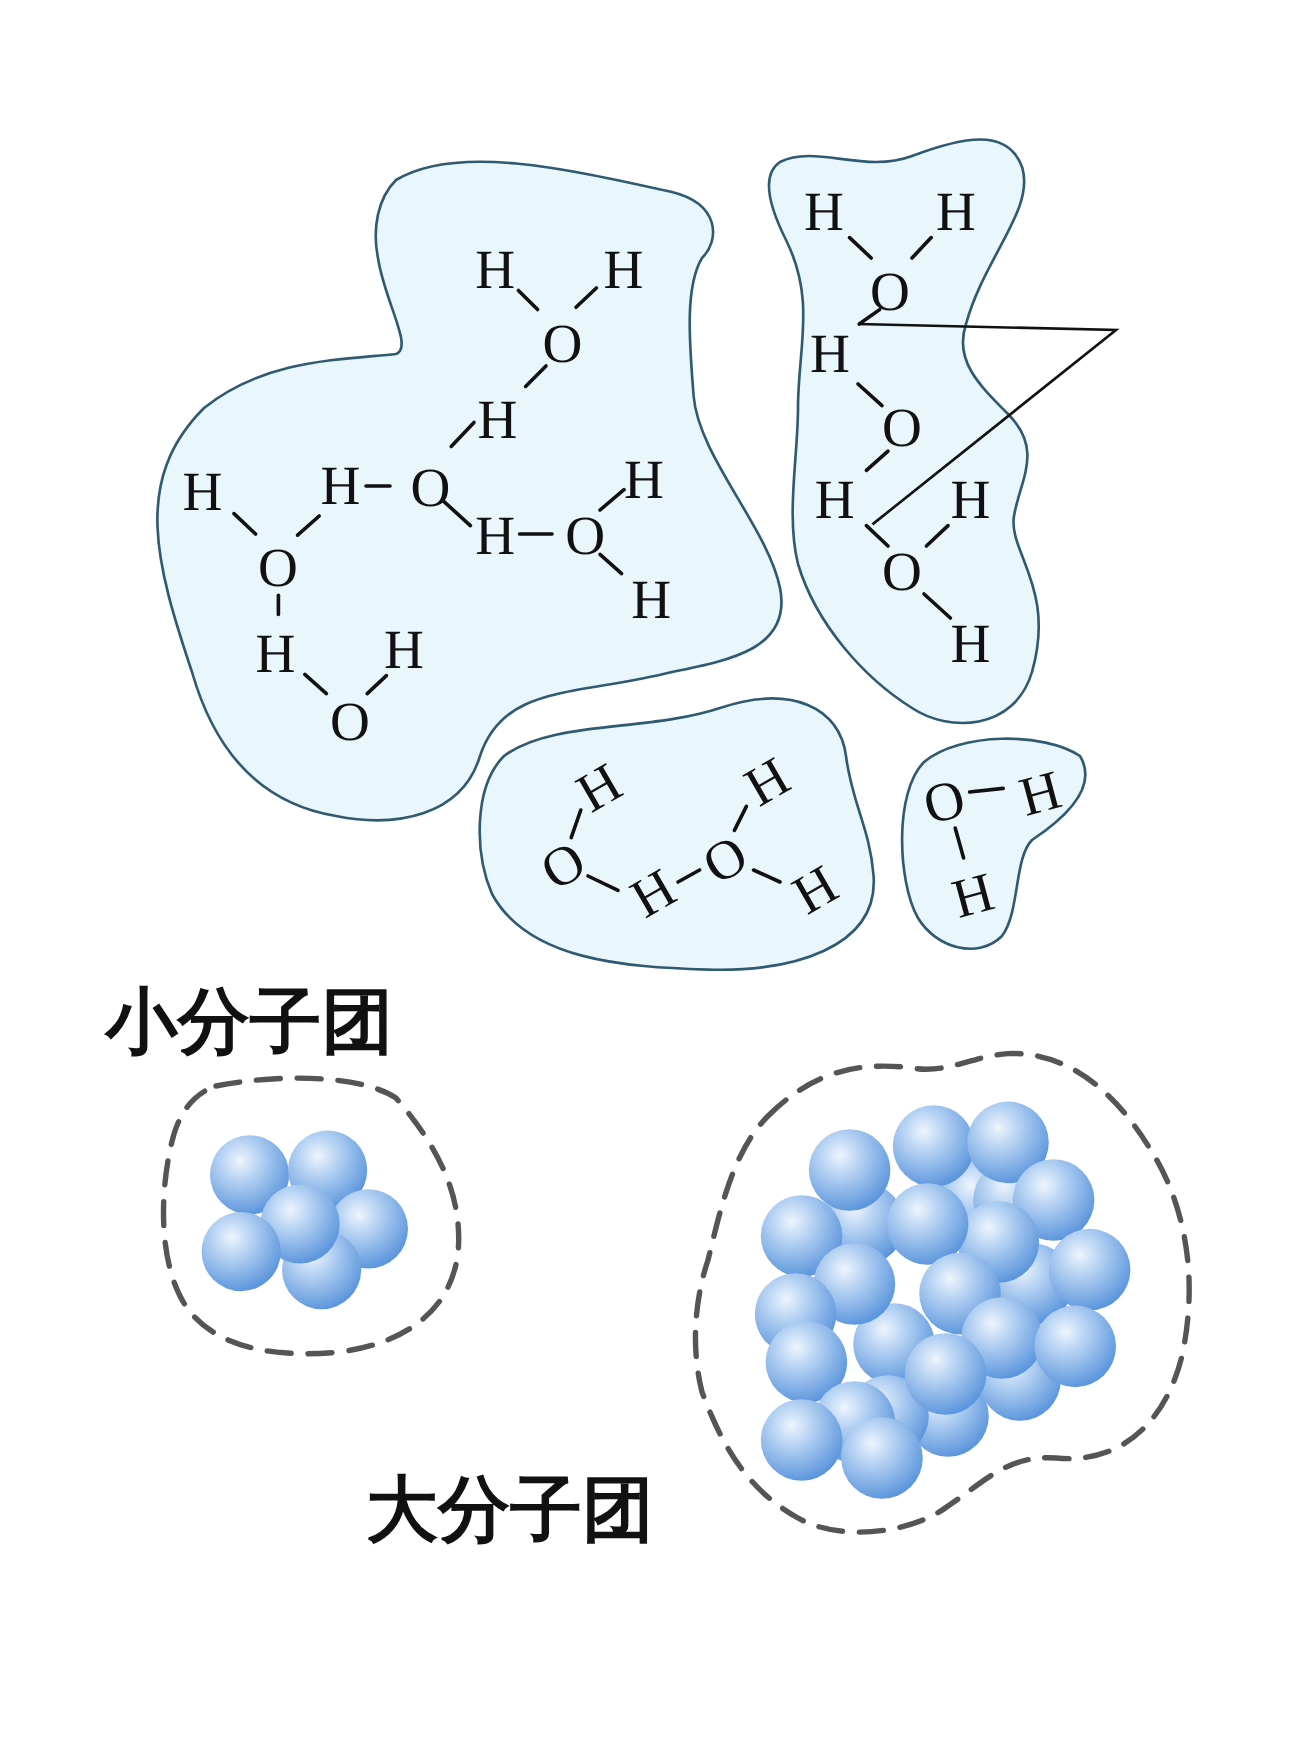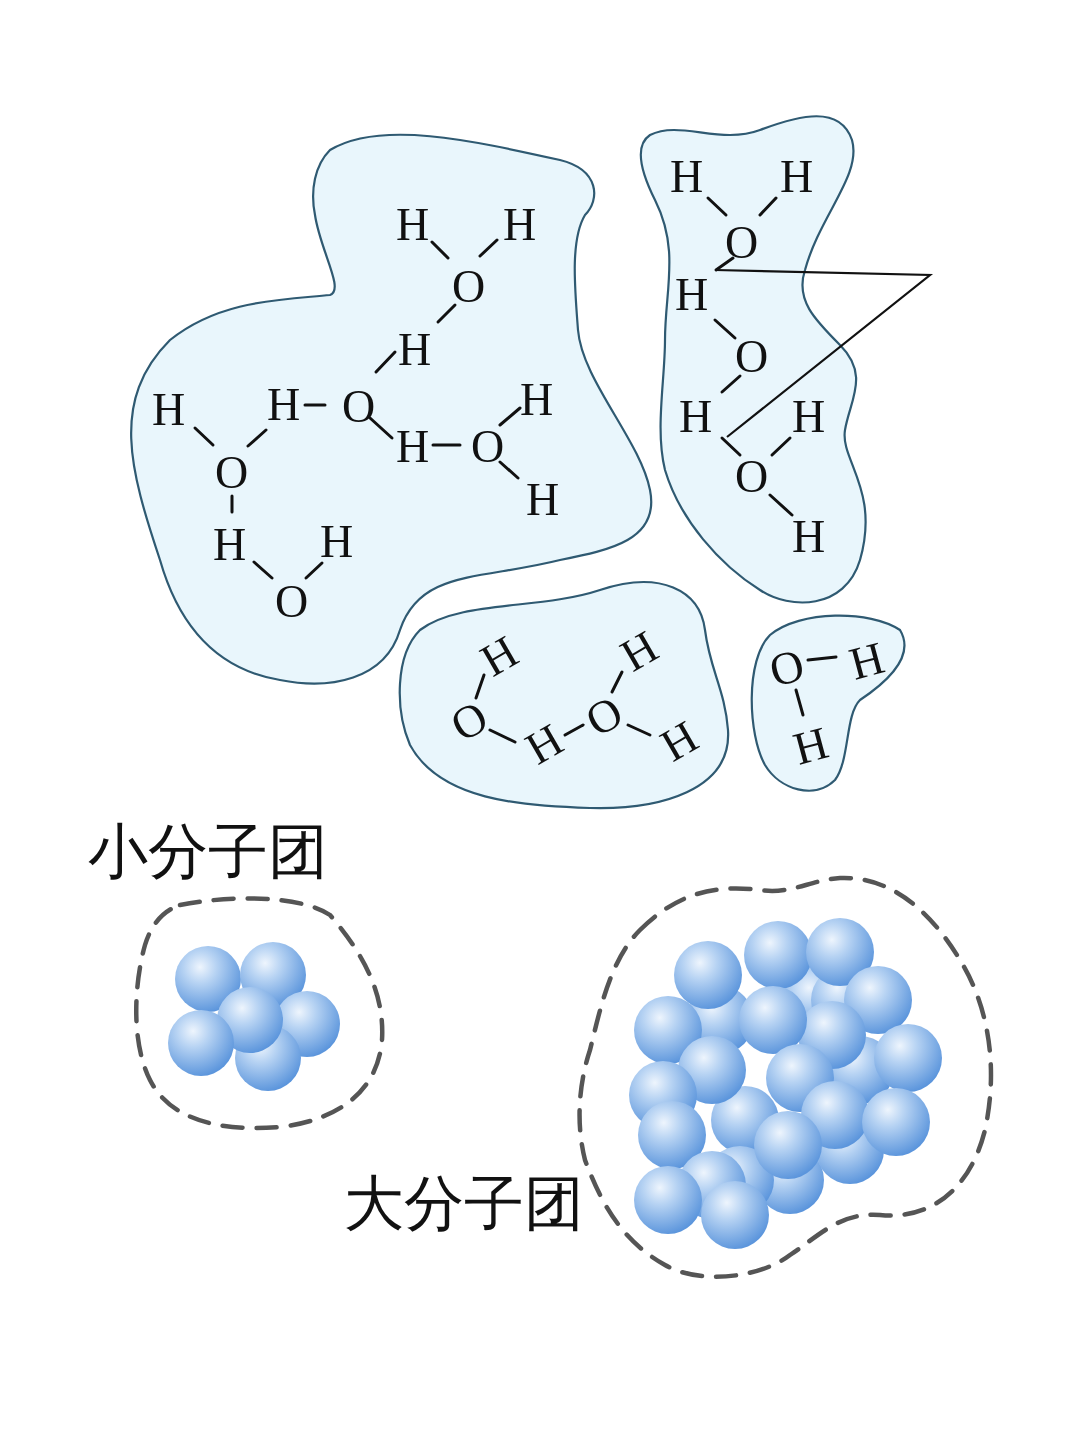--- a/index.html
+++ b/index.html
@@ -2,21 +2,21 @@
 <html><head>
 <meta charset="utf-8">
 <style>
   html,body{margin:0;padding:0;background:#ffffff;}
   body{width:1080px;height:1448px;position:relative;overflow:hidden;font-family:"DejaVu Serif",serif;}
   svg{position:absolute;left:0;top:0;}
   .atom{font-family:"Liberation Serif","DejaVu Serif",serif;font-size:46px;fill:#111;}
   .bond{stroke:#111;stroke-width:3;stroke-linecap:round;}
   .blob{fill:#e9f6fc;stroke:#2f5a72;stroke-width:2.2;}
   .dash{fill:none;stroke:#555;stroke-width:4.5;stroke-dasharray:20 14;stroke-linecap:round;}
-  .label{position:absolute;font-family:"DejaVu Sans",sans-serif;font-size:60px;color:#111;letter-spacing:0px;}
+  .label{position:absolute;font-family:"DejaVu Sans",sans-serif;font-size:60px;color:#111;letter-spacing:0px;font-weight:bold;}
 </style>
 </head>
 <body>
 
 <svg width="1080" height="1448" viewBox="0 0 1080 1448">
   <defs>
     <radialGradient id="sph" cx="38%" cy="32%" r="70%">
       <stop offset="0%" stop-color="#eef5fd"></stop>
       <stop offset="35%" stop-color="#b7d3f3"></stop>
       <stop offset="100%" stop-color="#5b95dc"></stop>
@@ -174,13 +174,13 @@
     <circle cx="896" cy="1122" r="34" fill="url(#sph)"></circle>
     <circle cx="672" cy="1135" r="34" fill="url(#sph)"></circle>
     <circle cx="788" cy="1145" r="34" fill="url(#sph)"></circle>
     <circle cx="712" cy="1185" r="34" fill="url(#sph)"></circle>
     <circle cx="668" cy="1200" r="34" fill="url(#sph)"></circle>
     <circle cx="735" cy="1215" r="34" fill="url(#sph)"></circle>
   </g>
 </svg>
 
 <div class="label" style="left:88px;top:812px;">小分子团</div>
-<div class="label" style="left:305px;top:1164px;margin-left:39px;">大分子团</div>
+<div class="label" style="left:305px;top:1218px;">大分子团</div>
 
 </body></html>

